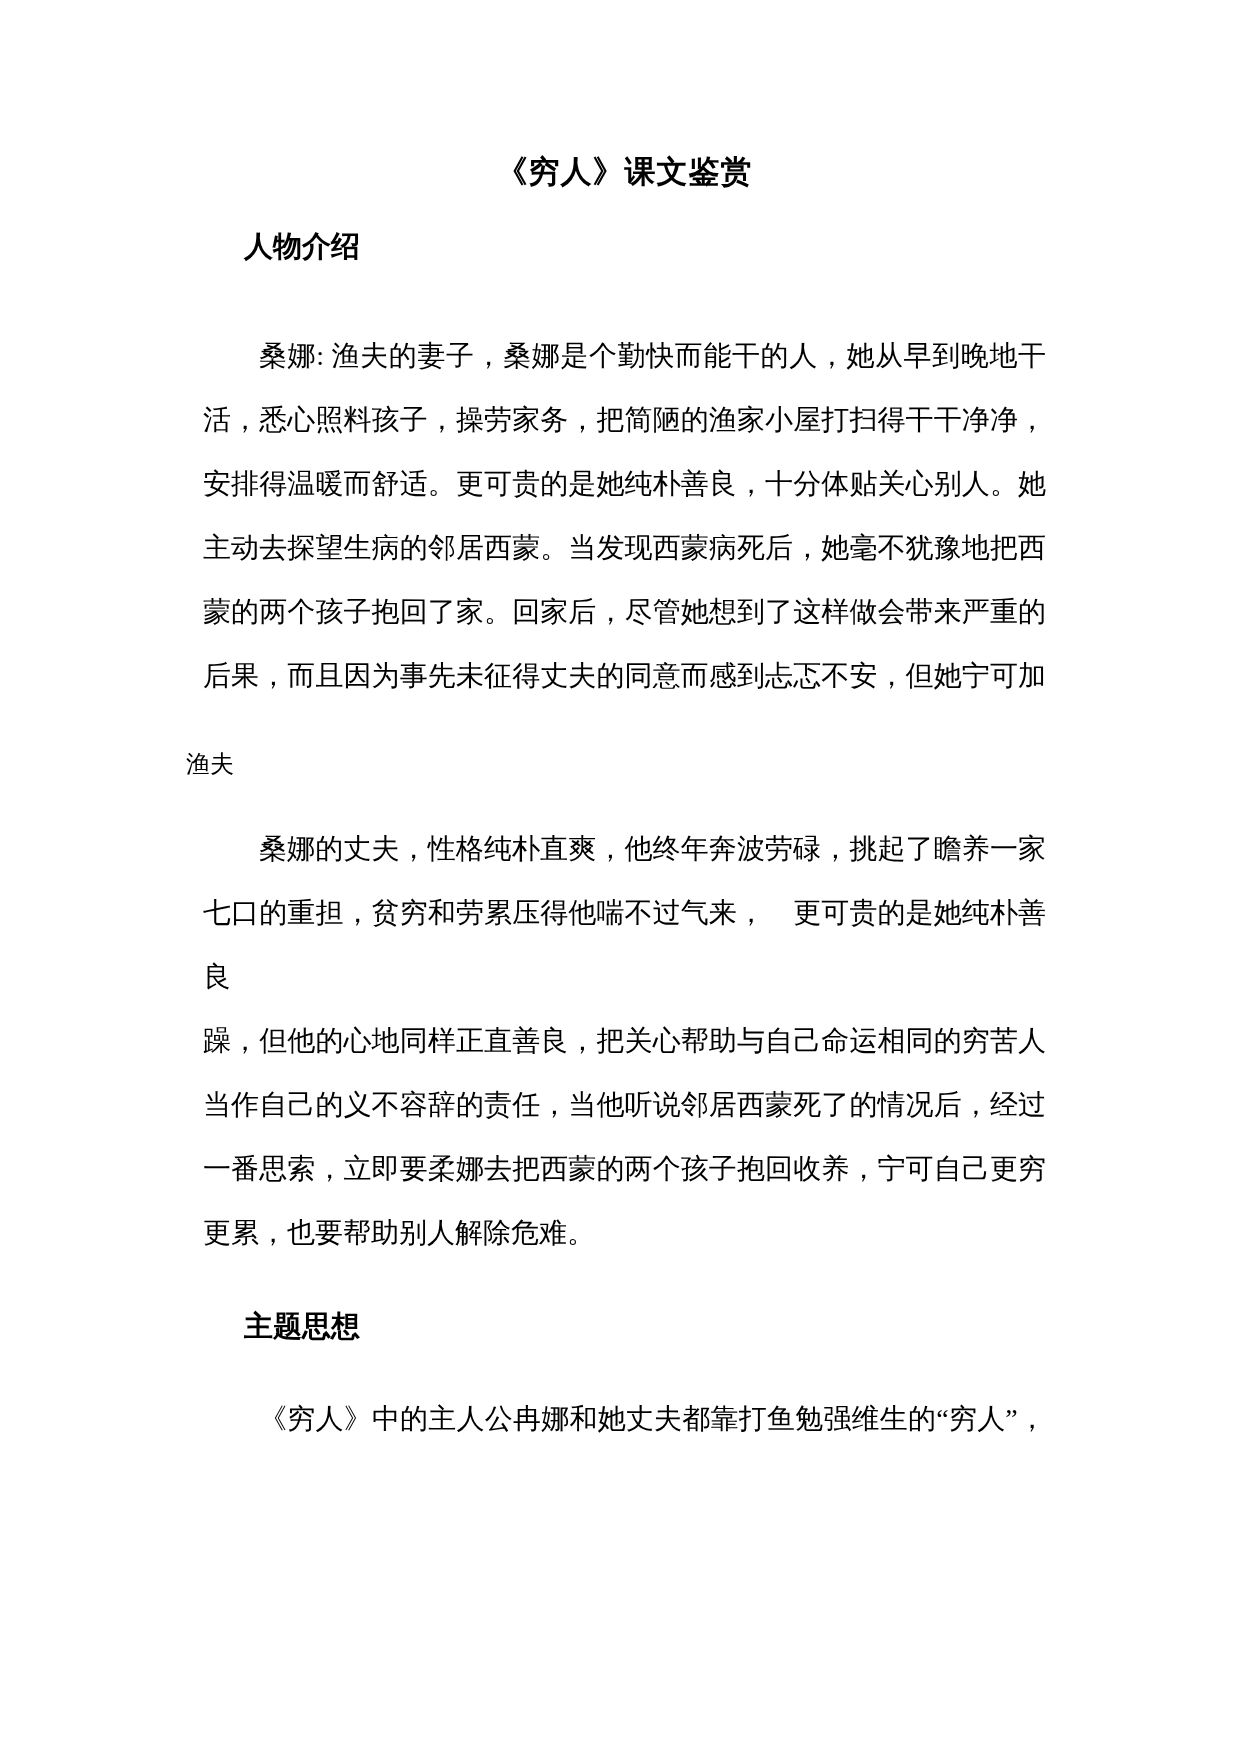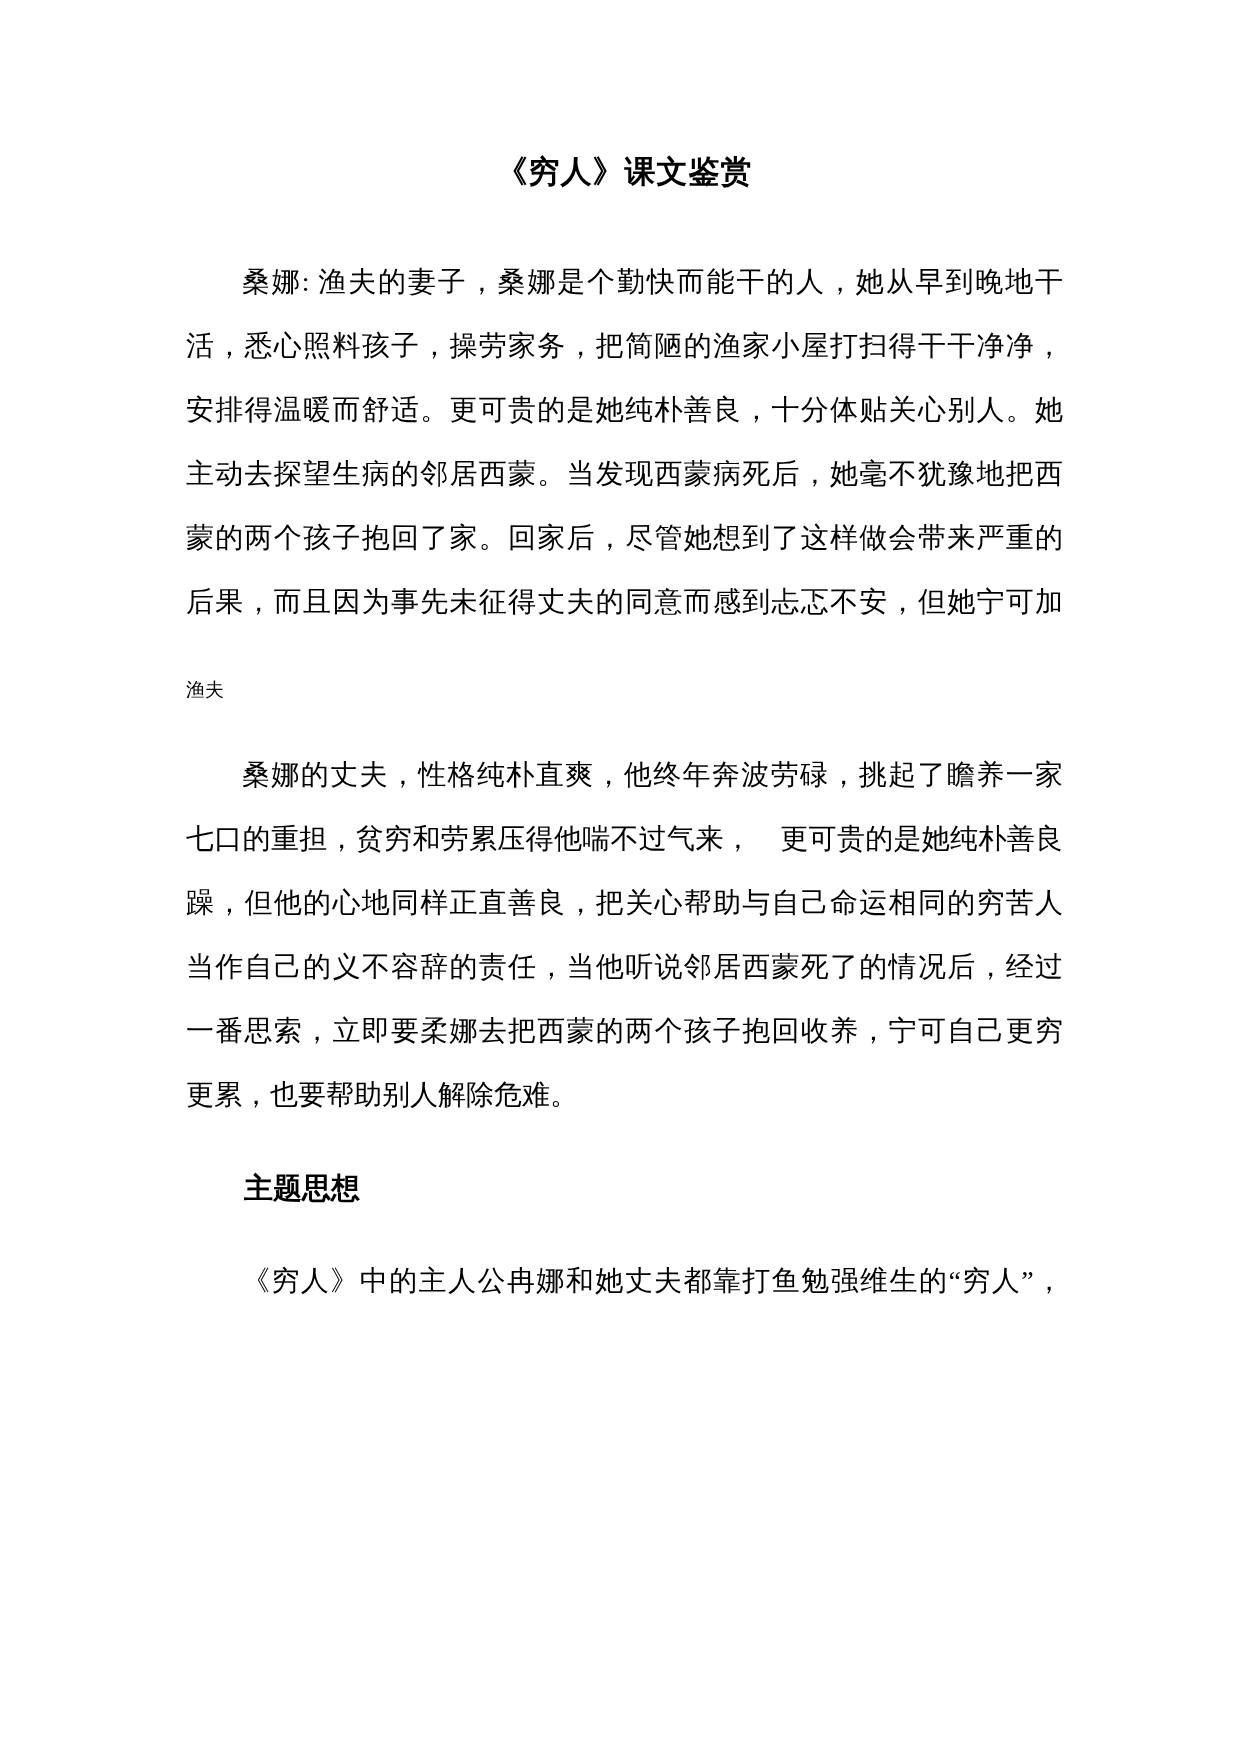--- a/index.html
+++ b/index.html
@@ -27,49 +27,50 @@
   .heading {
     font-family: "Liberation Sans", "DejaVu Sans", sans-serif;
     font-weight: bold;
     font-size: 29px;
     line-height: 64px;
     text-indent: 2em;
   }
   .heading.h-characters { margin-top: 10px; }
   .heading.h-theme      { margin-top: 29px; }
   .heading.h-praise     { margin-top: 18px; }
-  .para { margin: 0; }
+  .para { margin: 17px; }
   .para.p-sangna { margin-top: 46px; }
   .para.p-yufu   { margin-top: 21px; }
   .para.p-poor   { margin-top: 29px; }
   .line {
     font-size: 28px;
     line-height: 64px;
     white-space: nowrap;
   }
   .line.just {
     white-space: normal;
     text-align: justify;
     text-align-last: justify;
     text-justify: inter-character;
   }
   .line.indent { text-indent: 2em; }
   .plain-label {
-    font-size: 19px;
+    font-size: 24px;
     line-height: 64px;
     margin-top: 24px;
   }
 </style>
 </head>
 <body>
 
 <div class="page">
 
   <h1 class="title">《穷人》课文鉴赏</h1>
 
+  <h2 class="heading h-characters">人物介绍</h2>
 
   <div class="para p-sangna">
     <div class="line just indent">桑娜: 渔夫的妻子，桑娜是个勤快而能干的人，她从早到晚地干</div>
     <div class="line just">活，悉心照料孩子，操劳家务，把简陋的渔家小屋打扫得干干净净，</div>
     <div class="line just">安排得温暖而舒适。更可贵的是她纯朴善良，十分体贴关心别人。她</div>
     <div class="line just">主动去探望生病的邻居西蒙。当发现西蒙病死后，她毫不犹豫地把西</div>
     <div class="line just">蒙的两个孩子抱回了家。回家后，尽管她想到了这样做会带来严重的</div>
     <div class="line just">后果，而且因为事先未征得丈夫的同意而感到忐忑不安，但她宁可加</div>
   </div>
 

